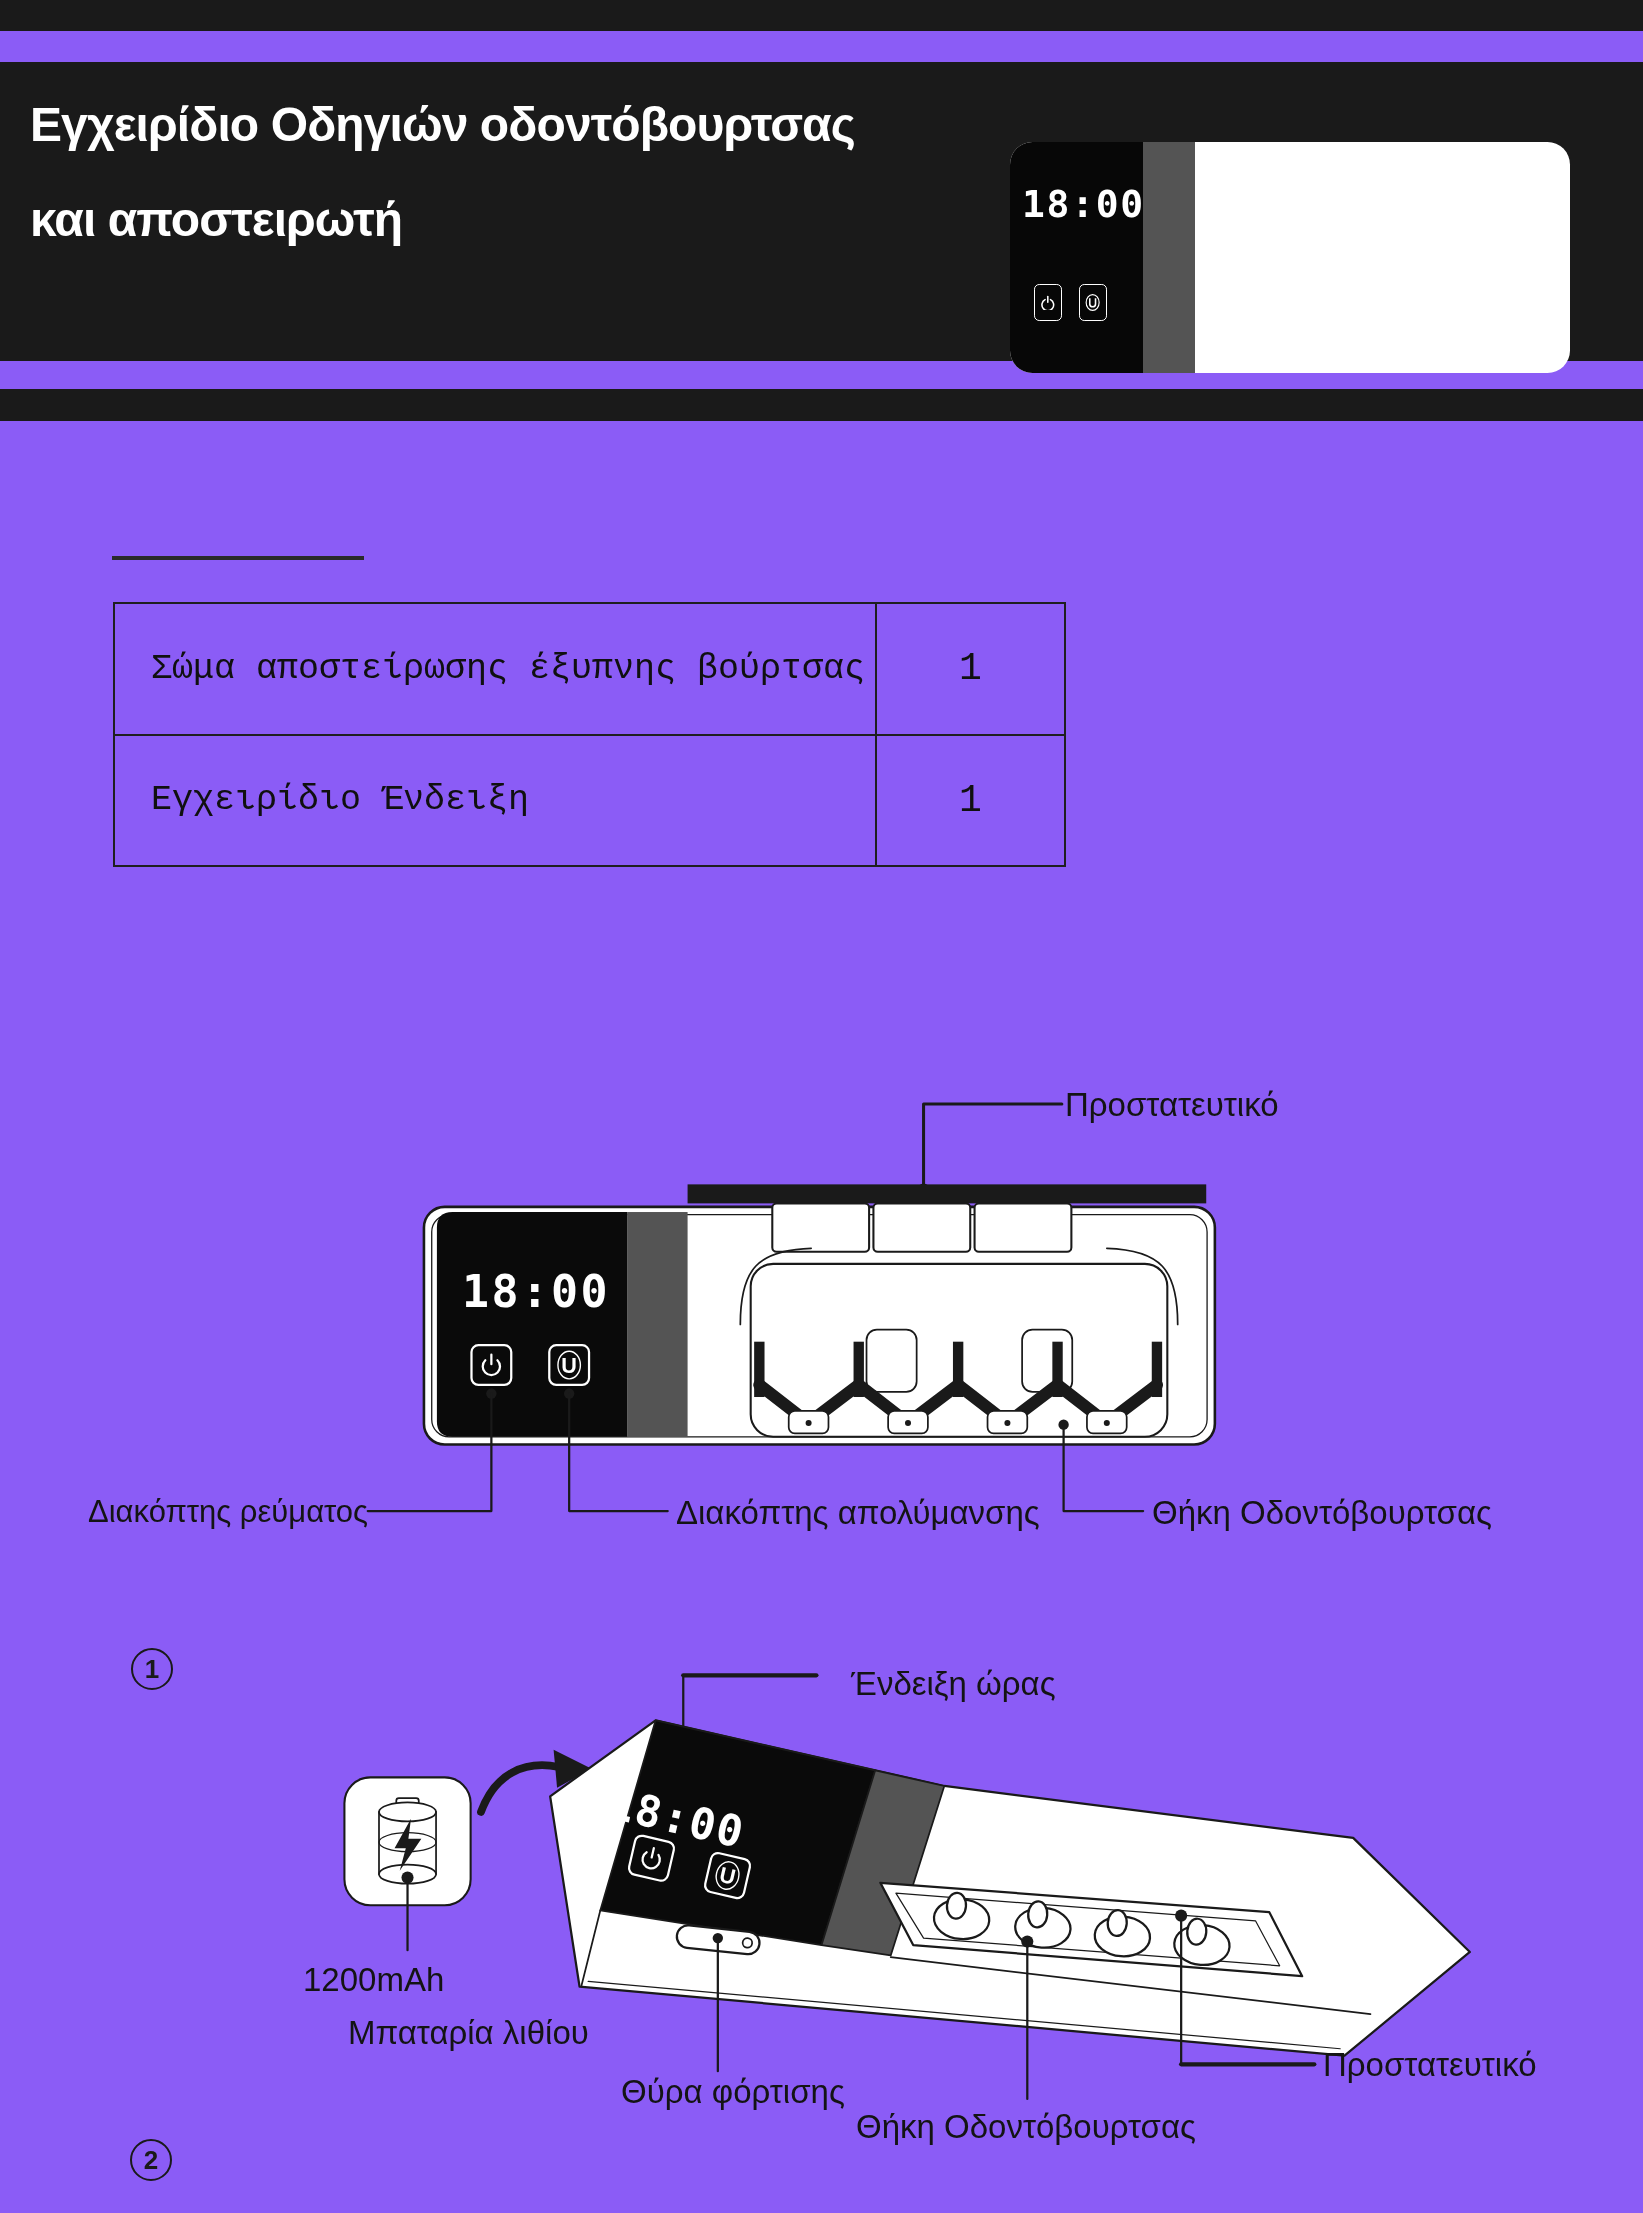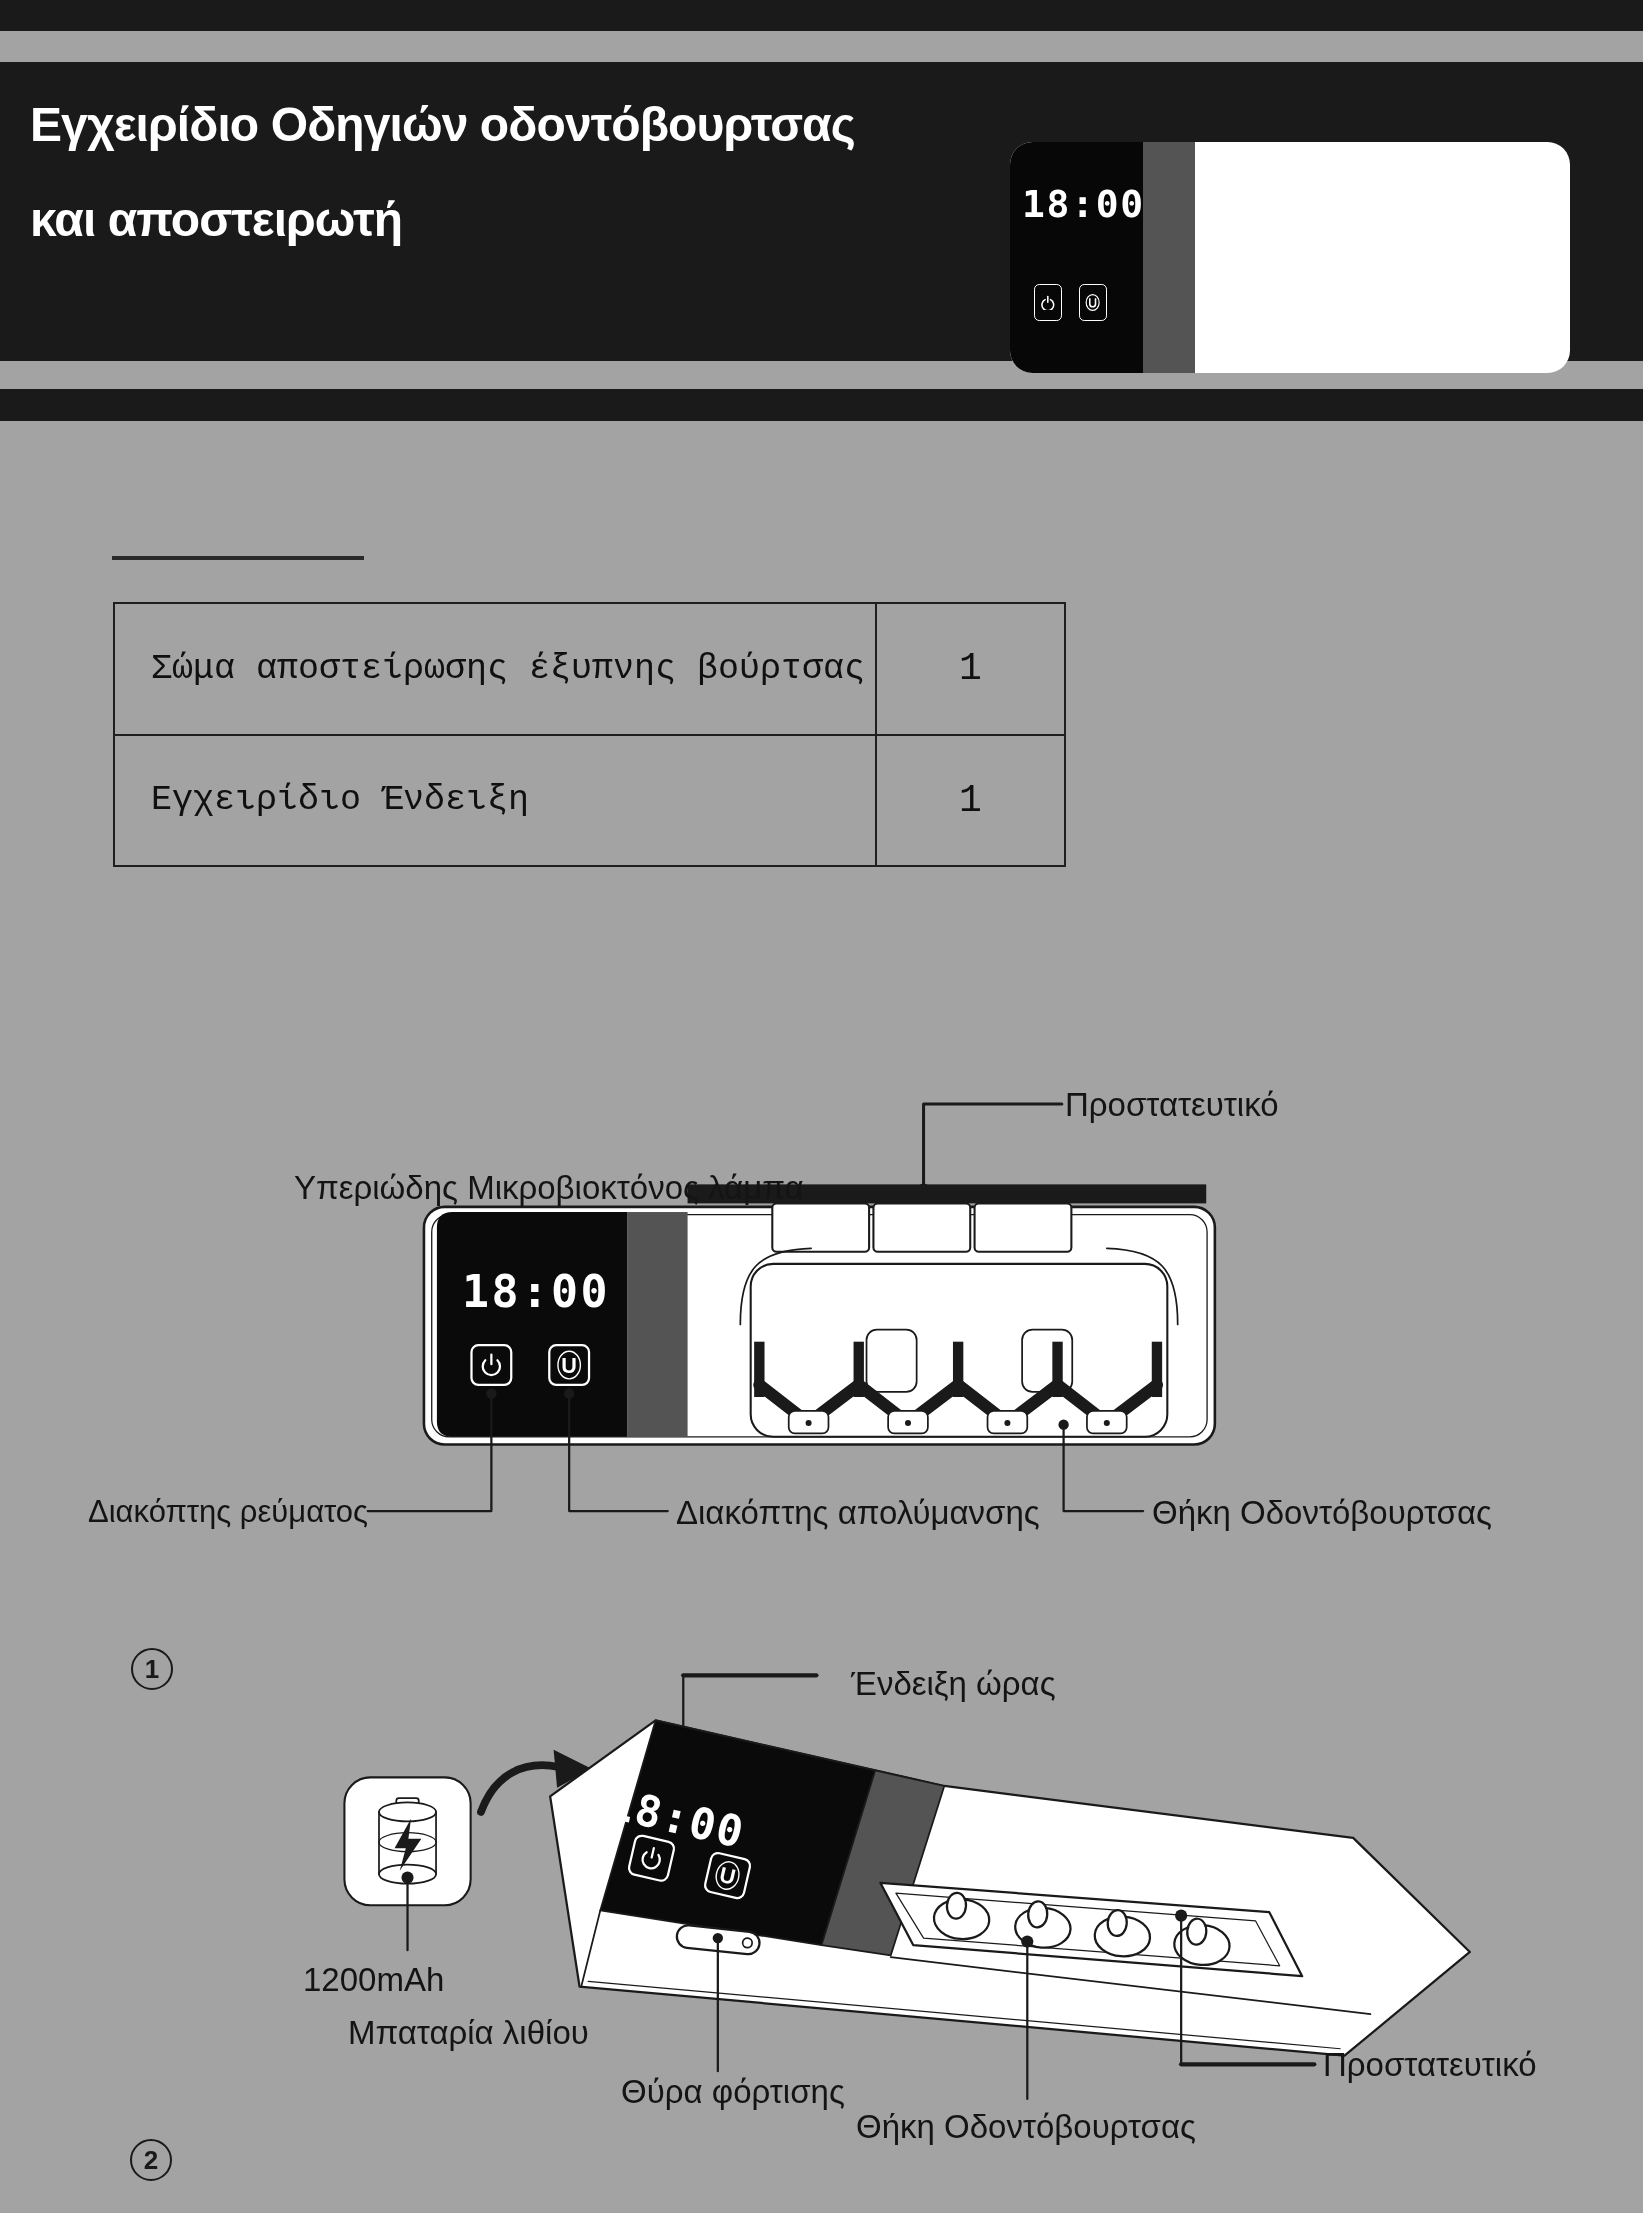--- a/index.html
+++ b/index.html
@@ -1,16 +1,16 @@
 <!DOCTYPE html>
 <html style="font-size:14px"><head>
 <meta charset="utf-8">
 <style>
   html,body{margin:0;padding:0;background:#e8e8e8;}
-  .page{position:relative;width:1644px;height:2214px;background:#a3a3a3;overflow:hidden;
+  .page{position:relative;width:1644px;height:2214px;background:#8b5cf6;overflow:hidden;
         font-family:"Liberation Sans", sans-serif;color:#141414;}
   .bar{position:absolute;left:0;width:1644px;background:#1a1a1a;}
   #bar-top{top:0;height:31px;}
   #header{top:62px;height:299px;}
   #bar-thin{top:389px;height:32px;}
   .title-line{position:absolute;left:30px;color:#fff;font-weight:bold;font-size:48px;
               letter-spacing:-0.9px;white-space:nowrap;}
   #title1{top:35px;} #title2{top:130px;}
   
   .hdr-device{position:absolute;left:1010px;top:80px;width:560px;height:231px;background:#fff;
@@ -244,21 +244,20 @@
 
       <g>
         <circle cx="1366" cy="2216" r="7" fill="#1a1a1a" stroke="none"></circle>
         <path d="M1366,2216 V2388" stroke-width="2.6"></path>
         <path d="M1366,2388 H1520" stroke-width="5"></path>
       </g>
     </g>
   </svg>
 
   <div class="dlabel" style="left:1065px;top:1088px;">Προστατευτικό</div>
-  <div class="dlabel" style="left:294px;top:1171px;">Υπεριώδης Μικροβιοκτόνος λάμπα</div>
   <div class="dlabel" style="left:88px;top:1496px;font-size:31px;">Διακόπτης ρεύματος</div>
   <div class="dlabel" style="left:676px;top:1496px;">Διακόπτης απολύμανσης</div>
   <div class="dlabel" style="left:1152px;top:1496px;">Θήκη Οδοντόβουρτσας</div>
 
   <div class="circled" style="left:131px;top:1648px;">
       <span>1</span>
     </div>
 
   <div class="dlabel" style="left:851px;top:1659px;margin-top:8px;">Ένδειξη ώρας</div>
   <div class="dlabel" style="left:303px;top:1963px;">1200mAh</div>

